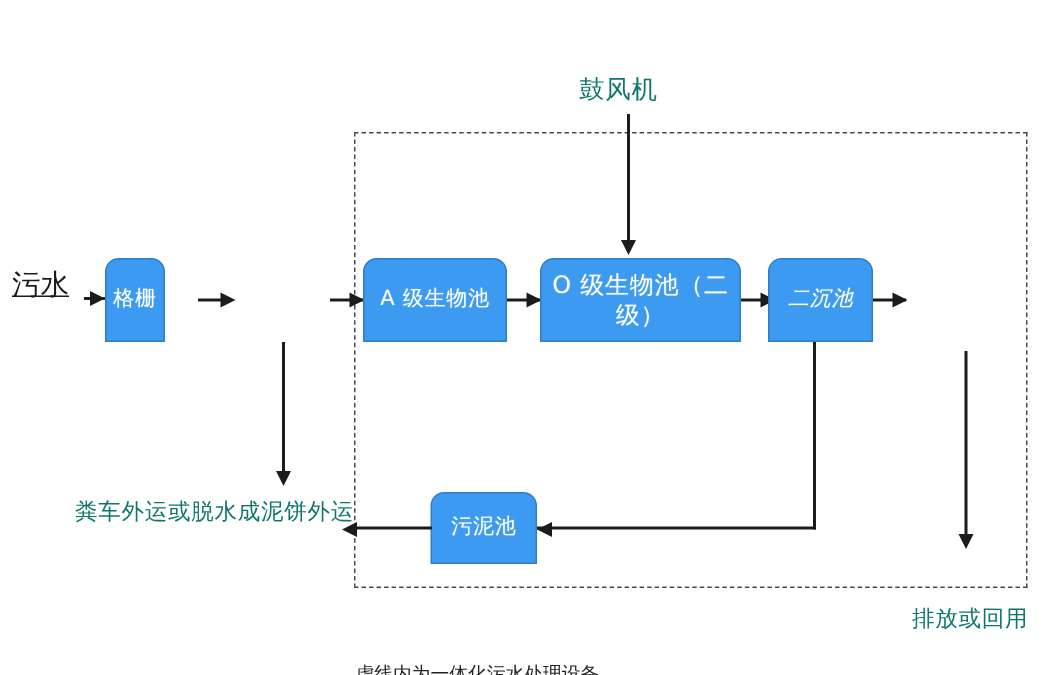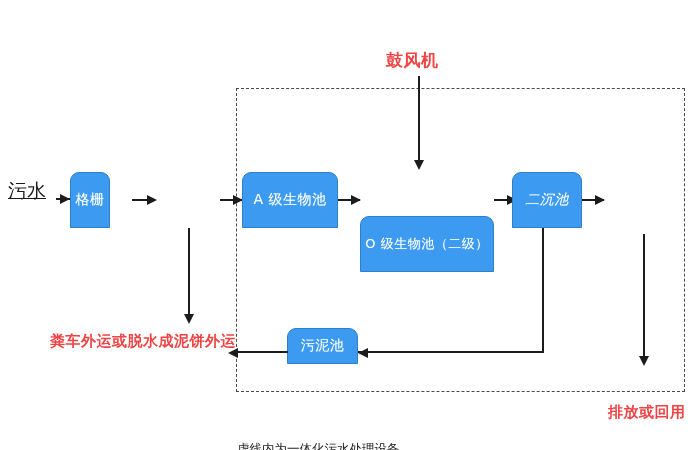--- a/index.html
+++ b/index.html
@@ -26,37 +26,37 @@
     display: flex;
     align-items: center;
     justify-content: center;
     text-align: center;
     font-size: 14px;
     line-height: 1.25;
     letter-spacing: 0.5px;
     white-space: pre-line;
     text-shadow: 0 0 1px rgba(255,255,255,0.35);
   }
-  .pbox.sm { font-size: 13px; margin-top: 44px; }
+  .pbox.sm { font-size: 16px; }
   
   .dashed-box {
     position: absolute;
     box-sizing: border-box;
     border: 1.6px dashed #4a4a4a;
     background: transparent;
   }
   
   .lbl {
     position: absolute;
     font-size: 15px;
     white-space: nowrap;
     line-height: 1;
   }
   .lbl-black { color: #1a1a1a; font-size: 19px; text-decoration: underline; }
-  .lbl-blue  { color: #ef4444; font-weight: bold; letter-spacing: 0.5px; }
+  .lbl-blue  { color: #0f766e; font-weight: normal; letter-spacing: 0.5px; }
   .lbl-cap   { color: #222222; font-size: 12.5px; }
   
   .hline, .vline {
     position: absolute;
     background: #1c1c1c;
   }
   .hline { height: 2px; }
   .vline { width: 2px; }
   .arrow {
     position: absolute;
@@ -122,21 +122,21 @@
   <div class="arrow arrow-r" style="left:595px; top:194.5px;"></div>
 
   <div class="vline" style="left:542px; top:228px; height:125px;"></div>
   <div class="hline" style="left:358px; top:351px; width:186px;"></div>
   <div class="arrow arrow-l" style="left:358px; top:347.5px;"></div>
 
 
   <div class="vline" style="left:643px; top:234px; height:128px;"></div>
   <div class="arrow arrow-d" style="left:638.5px; top:356px;"></div>
 
-  <div class="pbox" style="left:287px; top:328px; width:71px; height:36px;">污泥池</div>
+  <div class="pbox" style="left:287px; top:328px; width:71px; height:48px;">污泥池</div>
 
   <div class="hline" style="left:232px; top:351px; width:56px;"></div>
   <div class="arrow arrow-l" style="left:228px; top:347.5px;"></div>
 
   <div class="lbl lbl-blue" style="left:50px; top:334px; font-size:15px;">粪车外运或脱水成泥饼外运</div>
 
   <div class="lbl lbl-cap" style="left:237px; top:404px;margin-top:39px;">虚线内为一体化污水处理设备</div>
 
   <div class="lbl lbl-blue" style="left:608px; top:405px; font-size:15px;text-align:right;">排放或回用</div>
 

